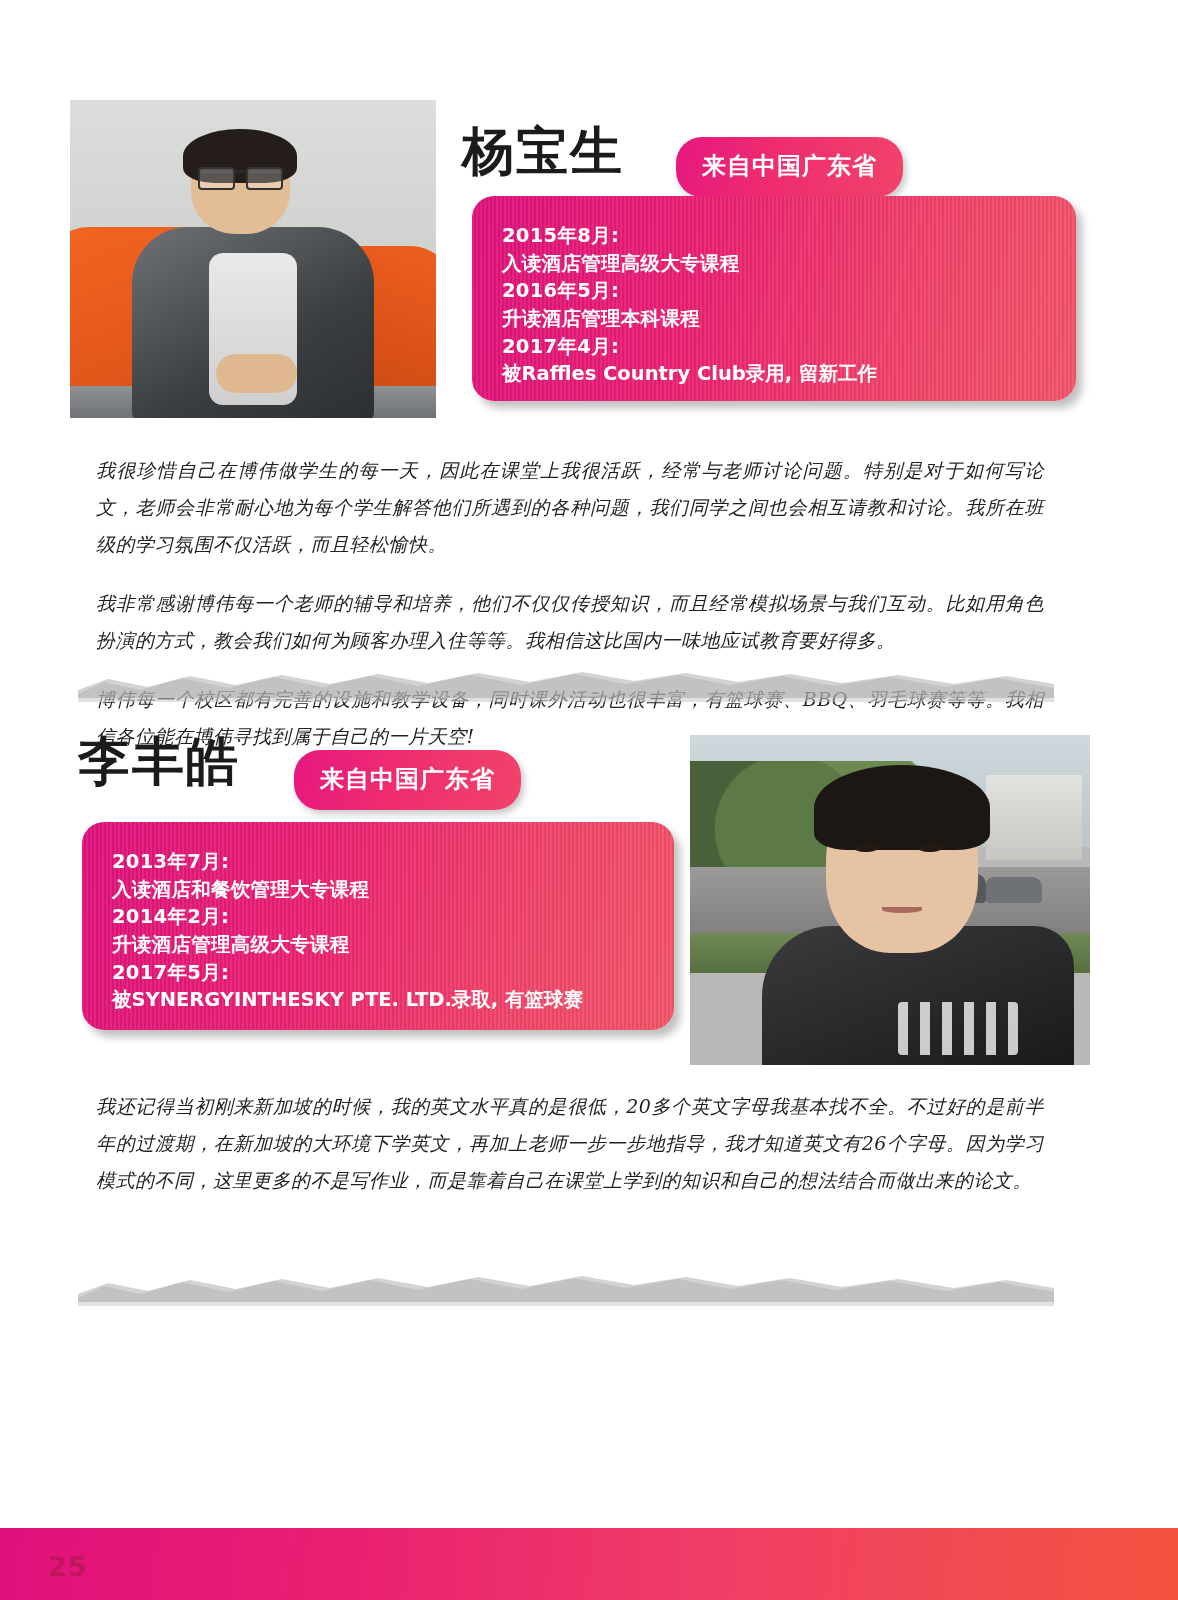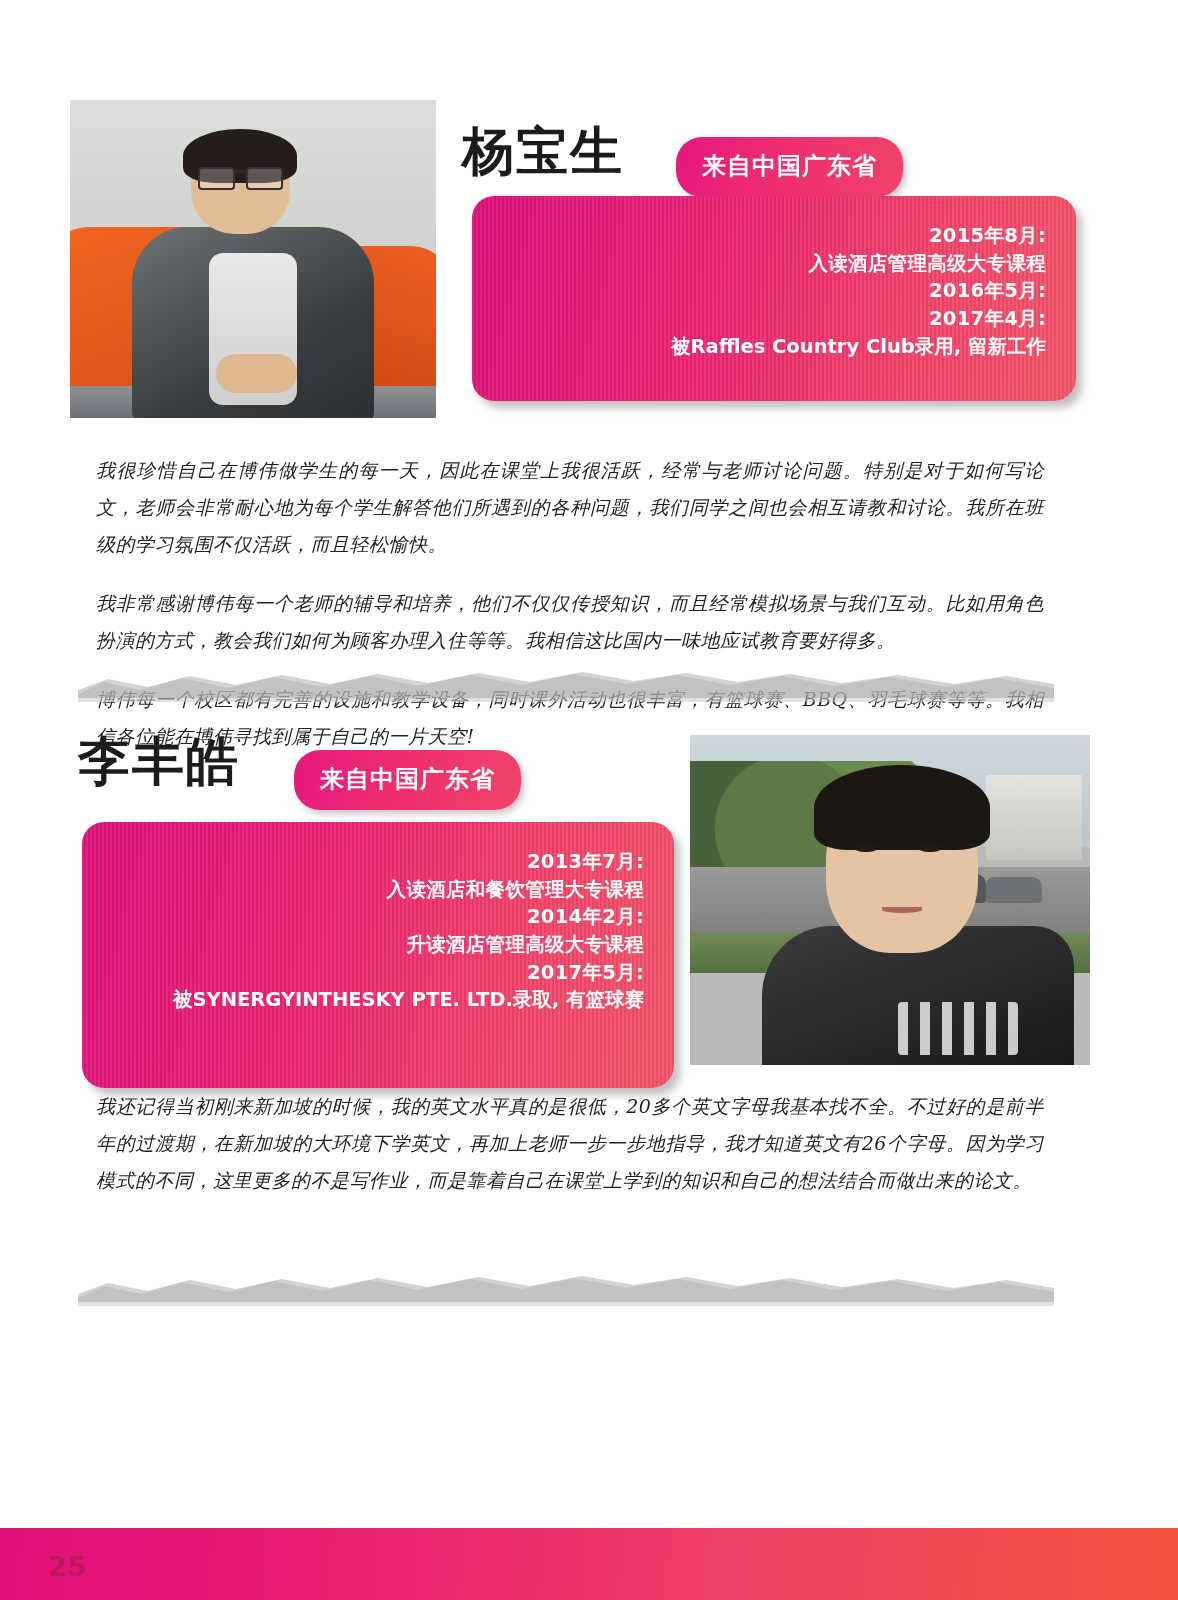--- a/index.html
+++ b/index.html
@@ -124,24 +124,23 @@
   .card{
     position:absolute;
     border-radius:22px;
     color:#ffffff;
     box-shadow:6px 7px 9px rgba(0,0,0,.25);
     padding:26px 30px;
     box-sizing:border-box;
     background-image:
       repeating-linear-gradient(90deg,rgba(255,255,255,.055) 0 2px,rgba(0,0,0,.05) 2px 4px),
       linear-gradient(105deg,#e0127e 0%,#ec2273 38%,#f2446a 72%,#f4566a 100%);
-    text-align: right;
   }
   #card-yang{left:472px;top:196px;width:604px;height:205px;}
-  #card-li{left:82px;top:822px;width:592px;height:266px;}
+  #card-li{left:82px;top:822px;width:592px;height:208px;}
   .card .line{font-size:19.5px;font-weight:700;line-height:1.42;letter-spacing:.3px;}
   .card .line.latin{letter-spacing:0px;}
 
   
   .bodytext{
     position:absolute;
     color:#231f20;
     font-family:"DejaVu Serif","Liberation Serif",serif;
     font-size:19px;
     line-height:1.95;
@@ -195,20 +194,21 @@
   </div>
 
   <div class="name" id="name-yang">杨宝生</div>
 
   <div class="pill" id="pill-yang">来自中国广东省</div>
 
   <div class="card" id="card-yang">
     <div class="line">2015年8月:</div>
     <div class="line">入读酒店管理高级大专课程</div>
     <div class="line">2016年5月:</div>
+    <div class="line">升读酒店管理本科课程</div>
     <div class="line">2017年4月:</div>
     <div class="line latin">被Raffles Country Club录用, 留新工作</div>
   </div>
 
   <div class="bodytext" id="text-yang">
     <p>我很珍惜自己在博伟做学生的每一天，因此在课堂上我很活跃，经常与老师讨论问题。特别是对于如何写论文，老师会非常耐心地为每个学生解答他们所遇到的各种问题，我们同学之间也会相互请教和讨论。我所在班级的学习氛围不仅活跃，而且轻松愉快。</p>
     <p>我非常感谢博伟每一个老师的辅导和培养，他们不仅仅传授知识，而且经常模拟场景与我们互动。比如用角色扮演的方式，教会我们如何为顾客办理入住等等。我相信这比国内一味地应试教育要好得多。</p>
     <p>博伟每一个校区都有完善的设施和教学设备，同时课外活动也很丰富，有篮球赛、BBQ、羽毛球赛等等。我相信各位能在博伟寻找到属于自己的一片天空!</p>
   </div>
 

